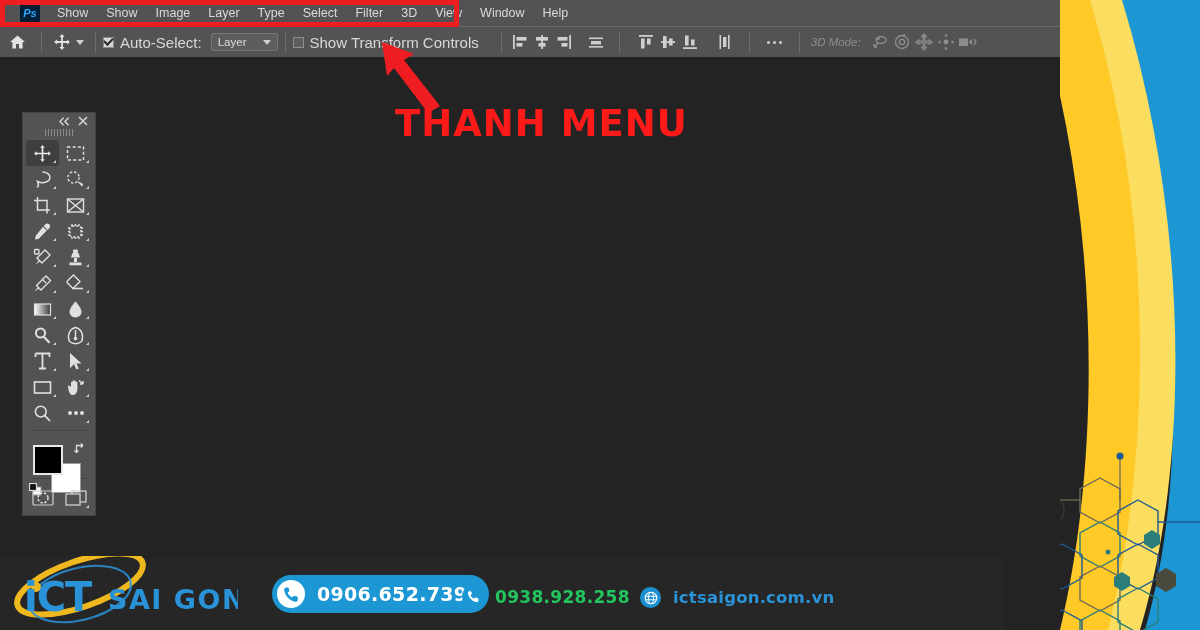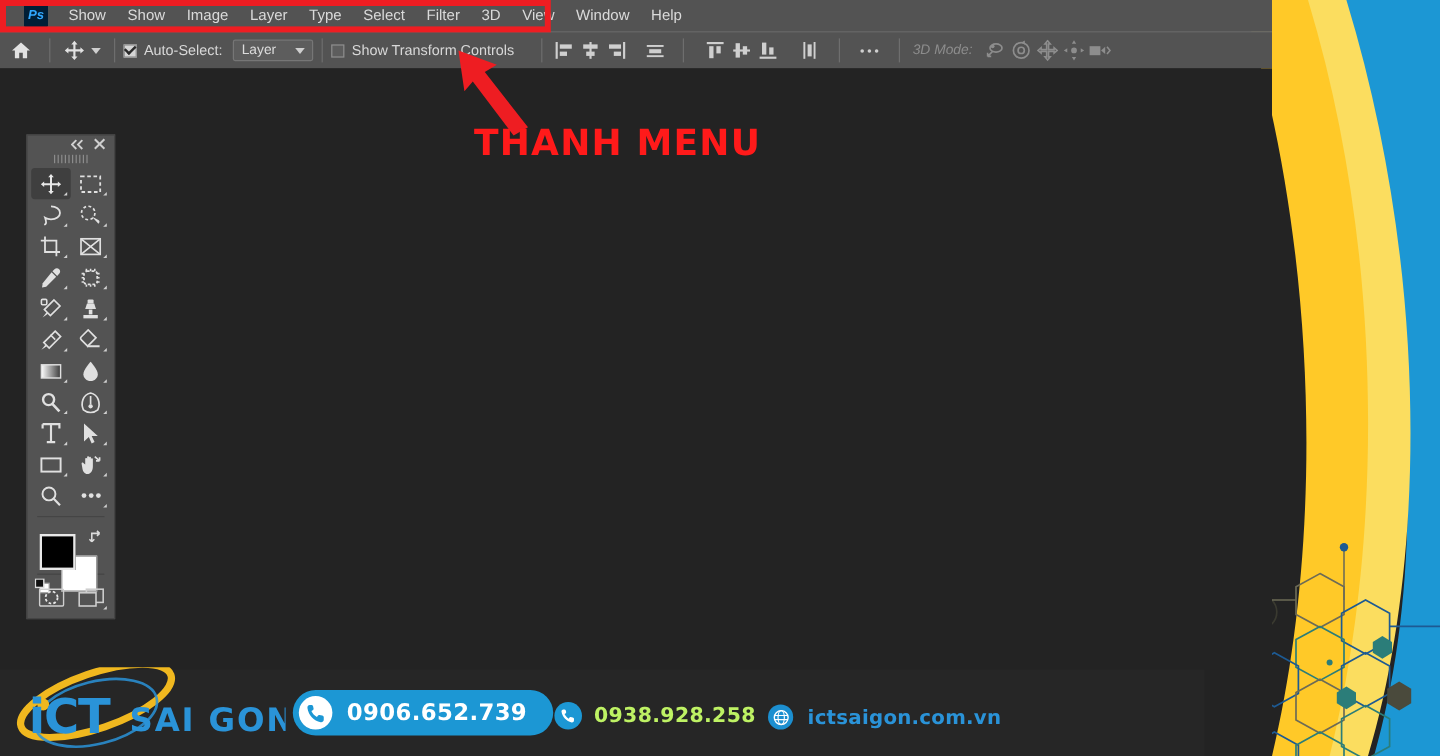--- a/index.html
+++ b/index.html
@@ -50,21 +50,21 @@
   .chk{
     width:11px;height:11px;background:#d6d6d6;border:1px solid #8e8e8e;
     display:inline-flex;align-items:center;justify-content:center;
     box-sizing:border-box;flex:0 0 auto;
   }
   .chk.off{background:#5d5d5d;border-color:#8e8e8e;}
   .chk .tick{
     width:7px;height:4px;border-left:2px solid #2b2b2b;border-bottom:2px solid #2b2b2b;
     transform:rotate(-45deg) translate(1px,-1px);
   }
-  .opt-label{color:#d8d8d8;font-size:12px;margin-left:6px;white-space:nowrap;}
+  .opt-label{color:#d8d8d8;font-size:15px;margin-left:6px;white-space:nowrap;}
   .layer-select{
     background:#5d5d5d;border:1px solid #767676;border-radius:2px;
     color:#dcdcdc;font-size:11.5px;padding:2px 6px;margin-left:9px;
     display:flex;align-items:center;gap:14px;height:18px;box-sizing:border-box;
   }
   .align-icon{width:22px;height:26px;display:flex;align-items:center;justify-content:center;}
   .dots3{display:flex;gap:3px;align-items:center;padding:0 10px;}
   .dots3 i{width:3px;height:3px;background:#cfcfcf;border-radius:50%;display:block;}
   .mode3d-label{color:#8d8d8d;font-size:11.5px;margin:0 8px 0 4px;white-space:nowrap;font-style:italic;}
 
@@ -104,47 +104,47 @@
   .tb-bottom{display:grid;grid-template-columns:1fr 1fr;padding:2px 3px 4px 3px;}
 
   
   .hl-box{
     position:absolute;left:0;top:0;width:459px;height:27px;
     border:5px solid #ee1d22;box-sizing:border-box;pointer-events:none;
   }
   .annot-arrow{position:absolute;left:380px;top:40px;width:90px;height:75px;pointer-events:none;}
   .annot-text{
     position:absolute;left:395px;top:102px;
-    color:#ff1a1a;font-size:30px;font-weight:bold;letter-spacing:1px;
+    color:#ff1a1a;font-size:37px;font-weight:bold;letter-spacing:1px;
     font-family:"DejaVu Sans", sans-serif;white-space:nowrap;
   }
 
   
   .footer{
     position:absolute;left:0;bottom:0;width:1004px;height:72px;
     background:#262626;display:flex;align-items:center;
   }
   .logo-wrap{position:absolute;left:8px;bottom:2px;width:230px;height:72px;}
   .contact{position:absolute;display:flex;align-items:center;}
   .phone-pill{
-    left:244px;bottom:17px;height:38px;background:#1c97d4;border-radius:19px;
+    left:272px;bottom:17px;height:38px;background:#1c97d4;border-radius:19px;
     padding:0 22px 0 5px;gap:12px;
   }
   .phone-pill .circ{
     width:28px;height:28px;border-radius:50%;background:#fff;
     display:flex;align-items:center;justify-content:center;flex:0 0 auto;
   }
   .phone-pill .num{color:#fff;font-size:19px;font-weight:bold;letter-spacing:.3px;
     font-family:"DejaVu Sans",sans-serif;}
   .contact2{left:462px;bottom:22px;gap:10px;}
   .contact2 .circ{
     width:23px;height:23px;border-radius:50%;background:#1c97d4;
     display:flex;align-items:center;justify-content:center;flex:0 0 auto;
   }
-  .contact2 .num{color:#bef264;font-size:17px;font-weight:bold;letter-spacing:.3px;
+  .contact2 .num{color:#22c55e;font-size:17px;font-weight:bold;letter-spacing:.3px;
     font-family:"DejaVu Sans",sans-serif;}
   .contact3{left:640px;bottom:22px;gap:12px;}
   .contact3 .circ{
     width:21px;height:21px;border-radius:50%;background:#1c8fd0;
     display:flex;align-items:center;justify-content:center;flex:0 0 auto;
   }
   .contact3 .num{color:#2a93d8;font-size:16.5px;font-weight:bold;letter-spacing:.2px;
     font-family:"DejaVu Sans",sans-serif;}
 </style>
 </head>

